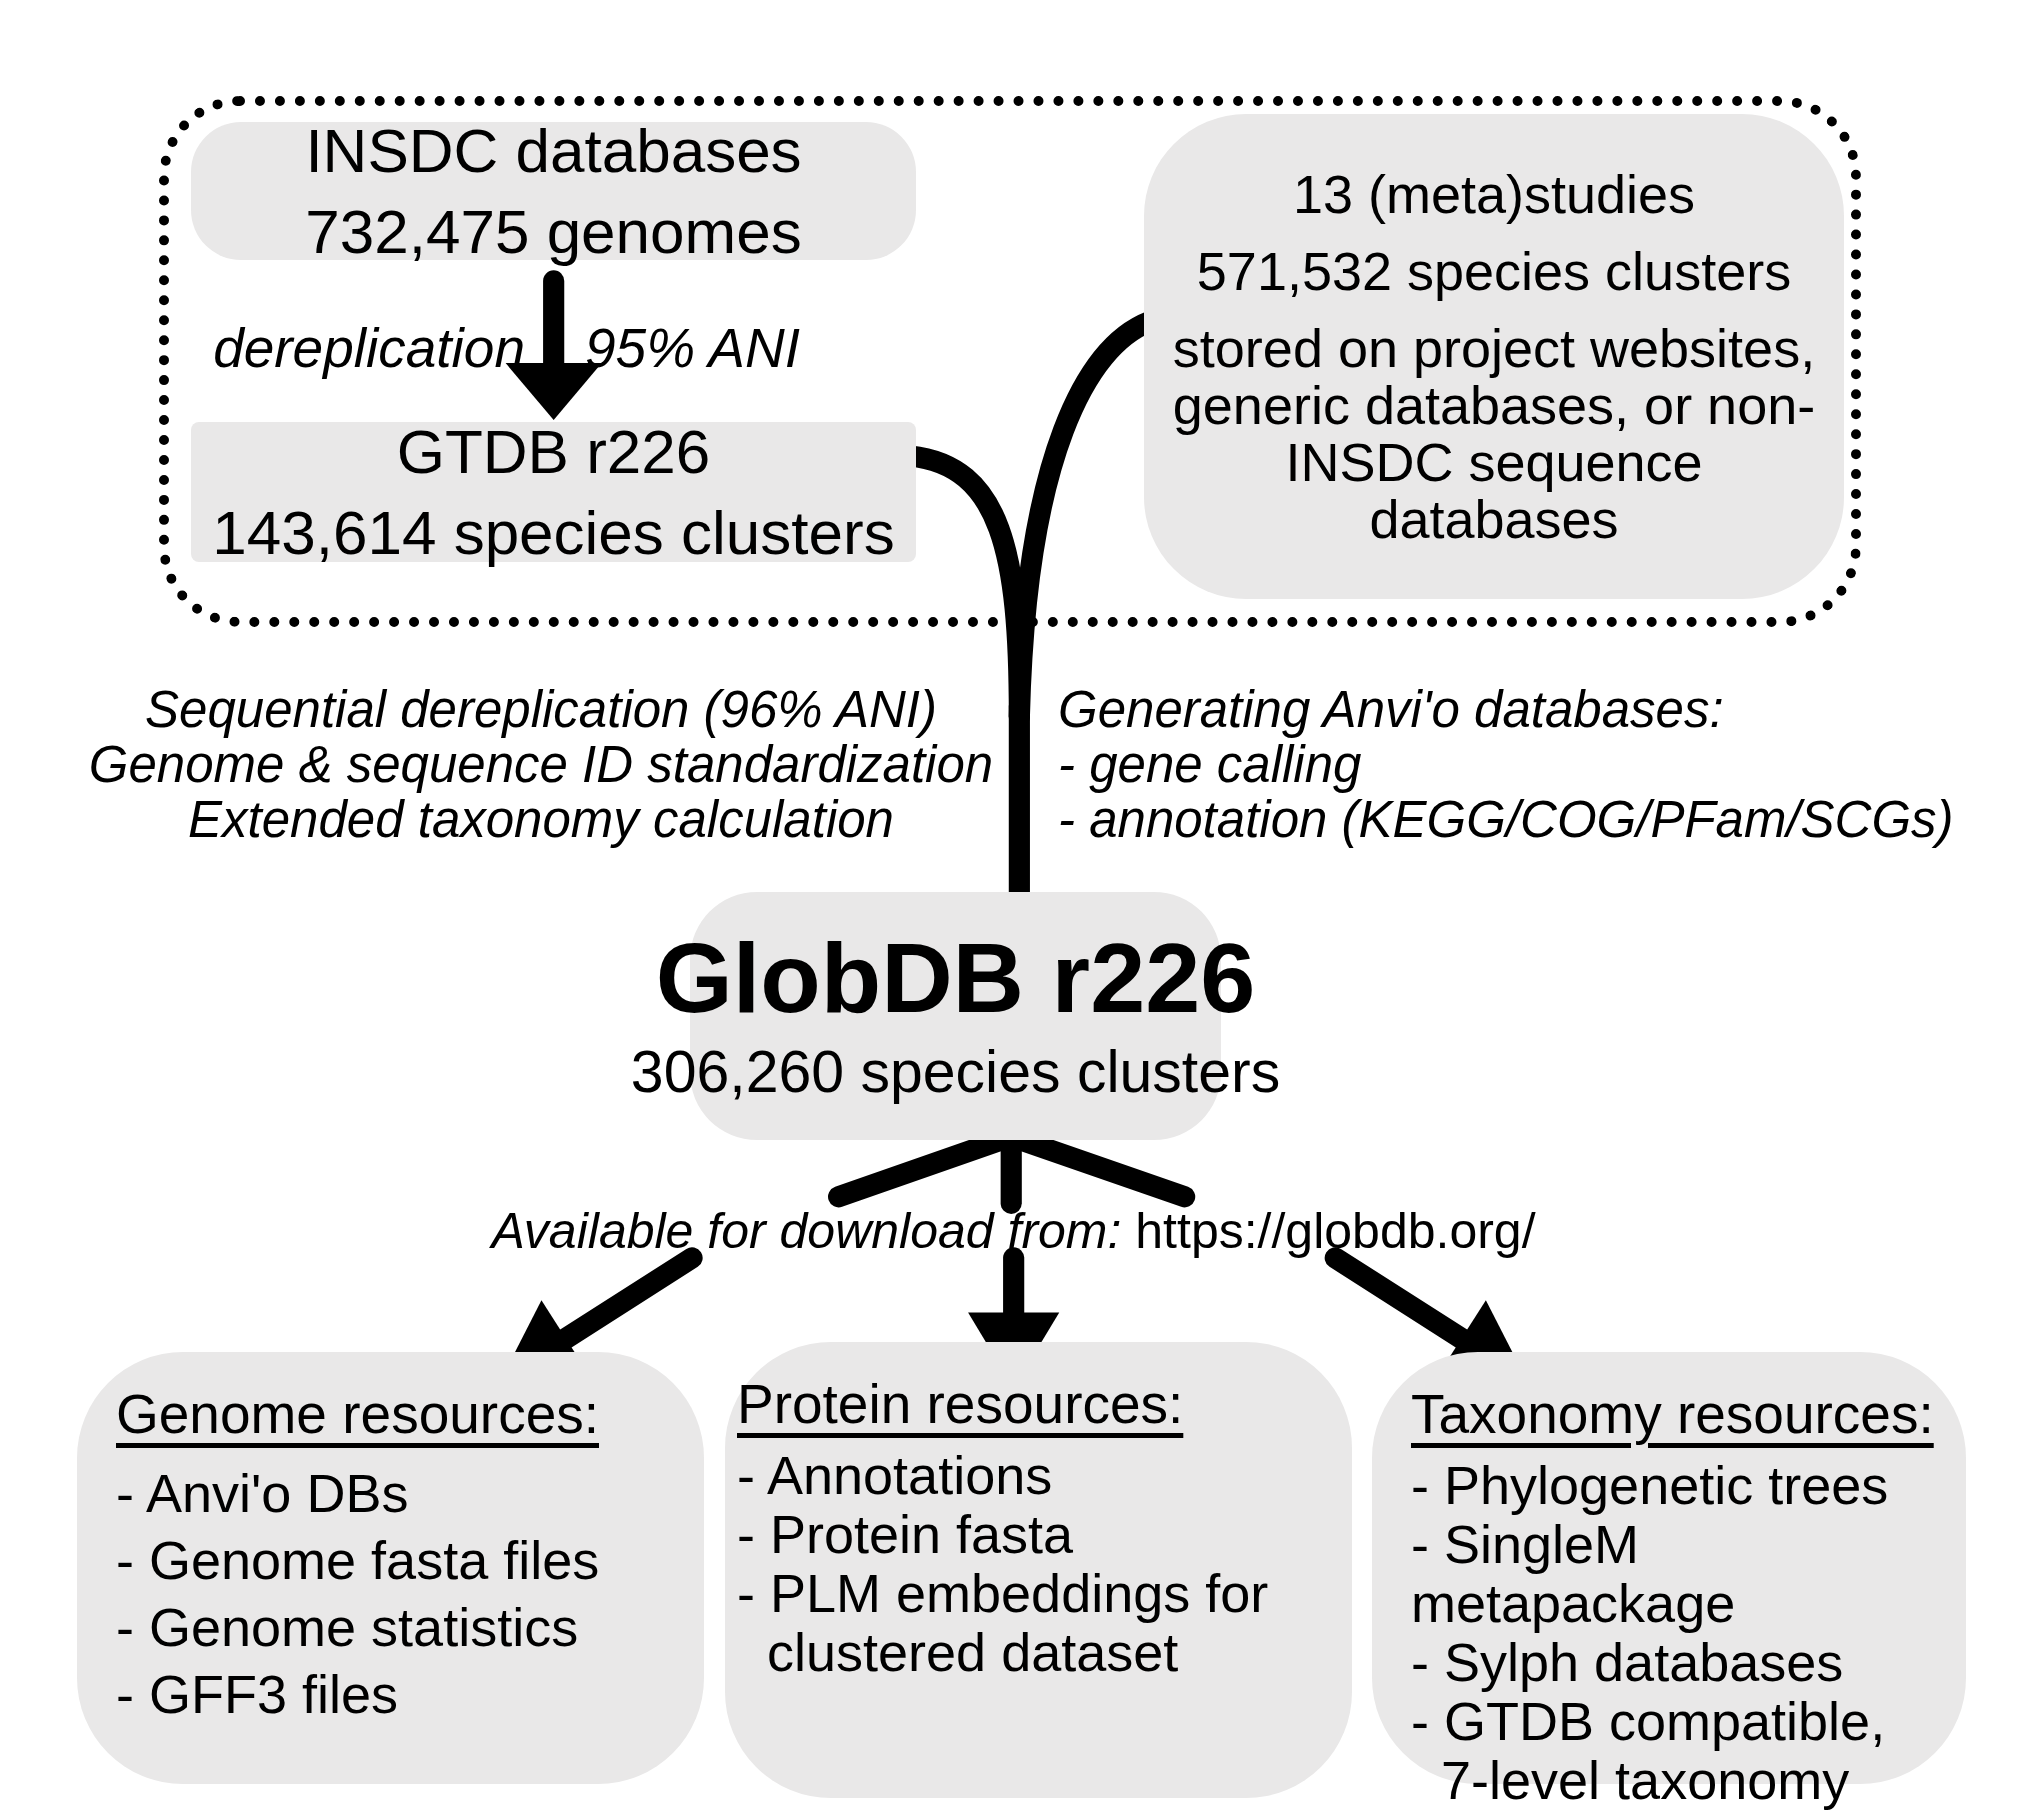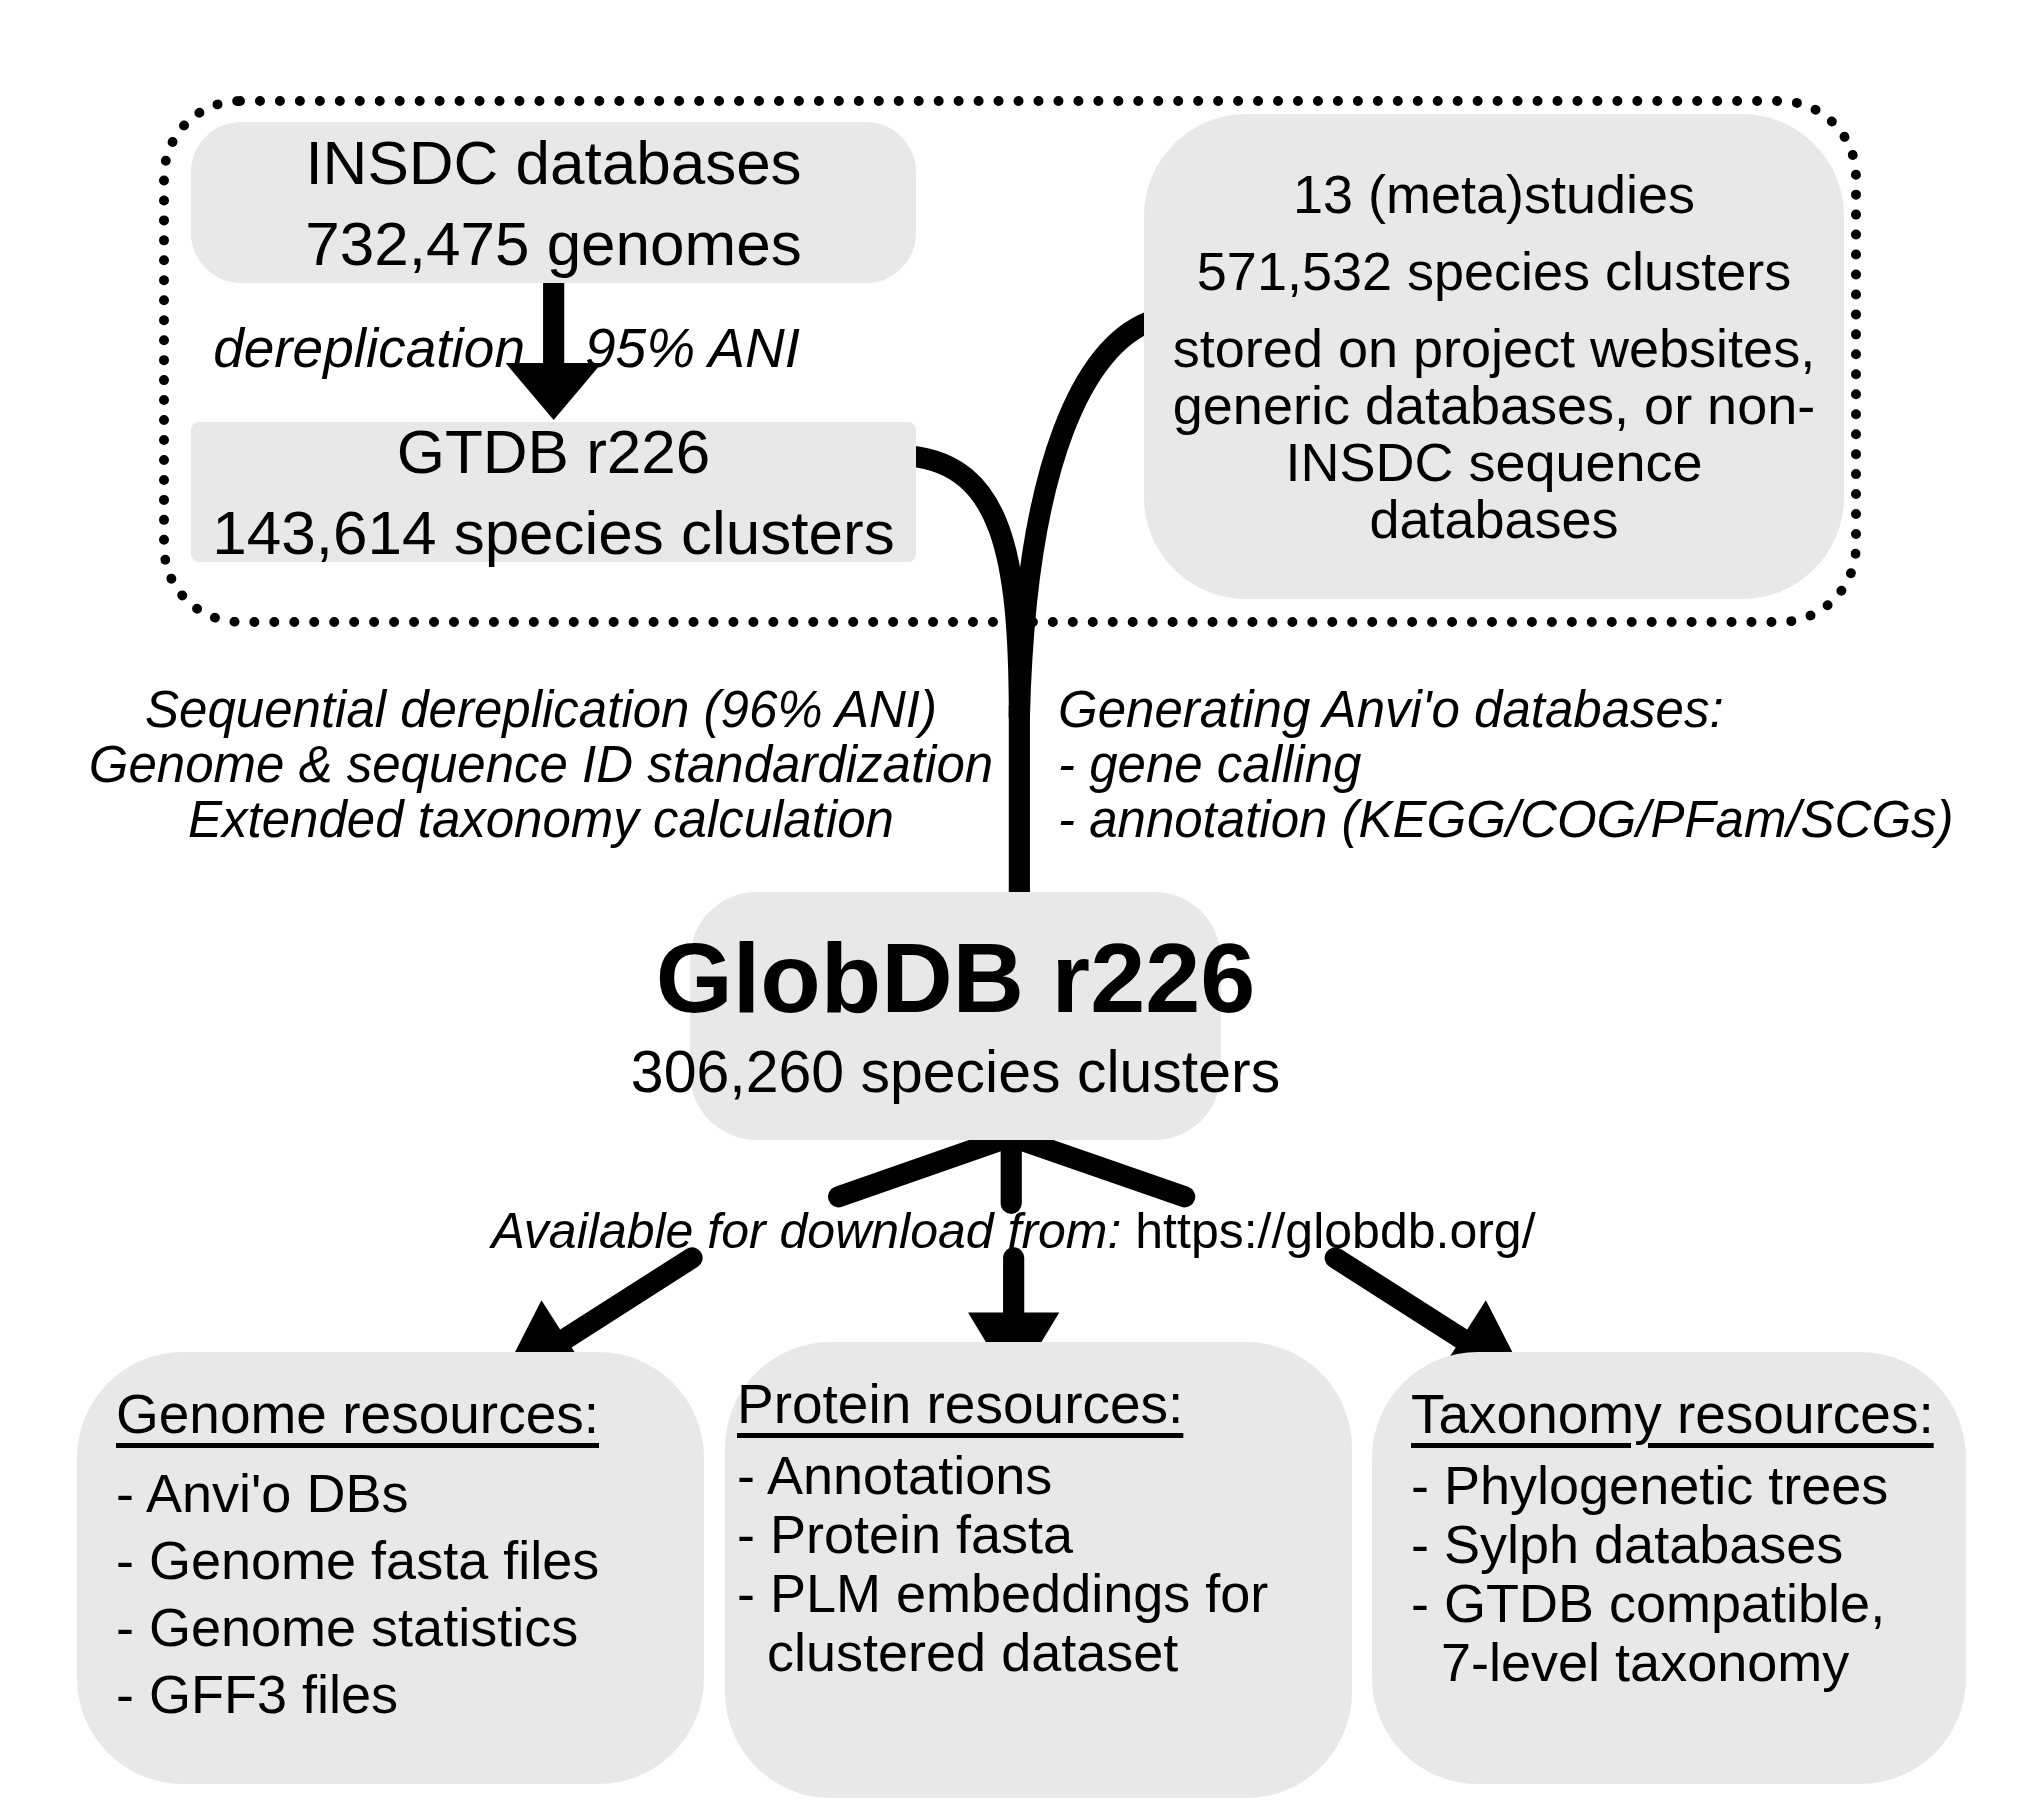--- a/index.html
+++ b/index.html
@@ -11,21 +11,21 @@
   #arrows{position:absolute;left:0;top:0;width:2020px;height:1818px;}
   .dashedgroup{
     position:absolute;left:159px;top:96px;width:1702px;height:531px;
     border:10.6px dotted var(--ink,#000);border-radius:81px;box-sizing:border-box;
   }
   .gbox{
     position:absolute;background:var(--box-fill,#e9e8e8);
     display:flex;flex-direction:column;align-items:center;justify-content:center;
     text-align:center;
   }
-  .insdc{left:191px;top:122px;width:725px;height:161px;border-radius:50px;}
+  .insdc{left:191px;top:122px;width:725px;height:138px;border-radius:50px;}
   .gtdb{left:191px;top:422px;width:725px;height:140px;border-radius:8px;}
   .studies{left:1144px;top:114px;width:700px;height:485px;border-radius:102px;gap:20px;padding:0 16.3px;box-sizing:border-box;}
   .globdb{left:690px;top:892px;width:531px;height:248px;border-radius:67px;gap:14px;}
   .rbox{border-radius:106px;align-items:flex-start;justify-content:flex-start;text-align:left;padding:31px 0 0 39px;box-sizing:border-box;}
   .rbox.genome{left:77px;top:1352px;width:627px;height:432px;gap:8px;}
   .rbox.protein{left:725px;top:1342px;width:627px;height:456px;padding-left:12px;}
   .rbox.taxonomy{left:1372px;top:1352px;width:594px;height:432px;}
   .box-line{font-size:62px;line-height:81px;white-space:nowrap;}
   .studies .box-line{font-size:54px;line-height:57px;}
   .prewrap{white-space:pre-line;}
@@ -145,19 +145,20 @@
     <div class="rheading">Protein resources:</div>
     <div class="ritem">- Annotations</div>
     <div class="ritem">- Protein fasta</div>
     <div class="ritem">- PLM embeddings for
   clustered dataset</div>
   </div>
 
   <div class="gbox rbox taxonomy">
     <div class="rheading">Taxonomy resources:</div>
     <div class="ritem">- Phylogenetic trees</div>
+    <div class="ritem">- SingleM metapackage</div>
     <div class="ritem">- Sylph databases</div>
     <div class="ritem">- GTDB compatible,
   7-level taxonomy</div>
   </div>
 
 </div>
 
 
 </body></html>

